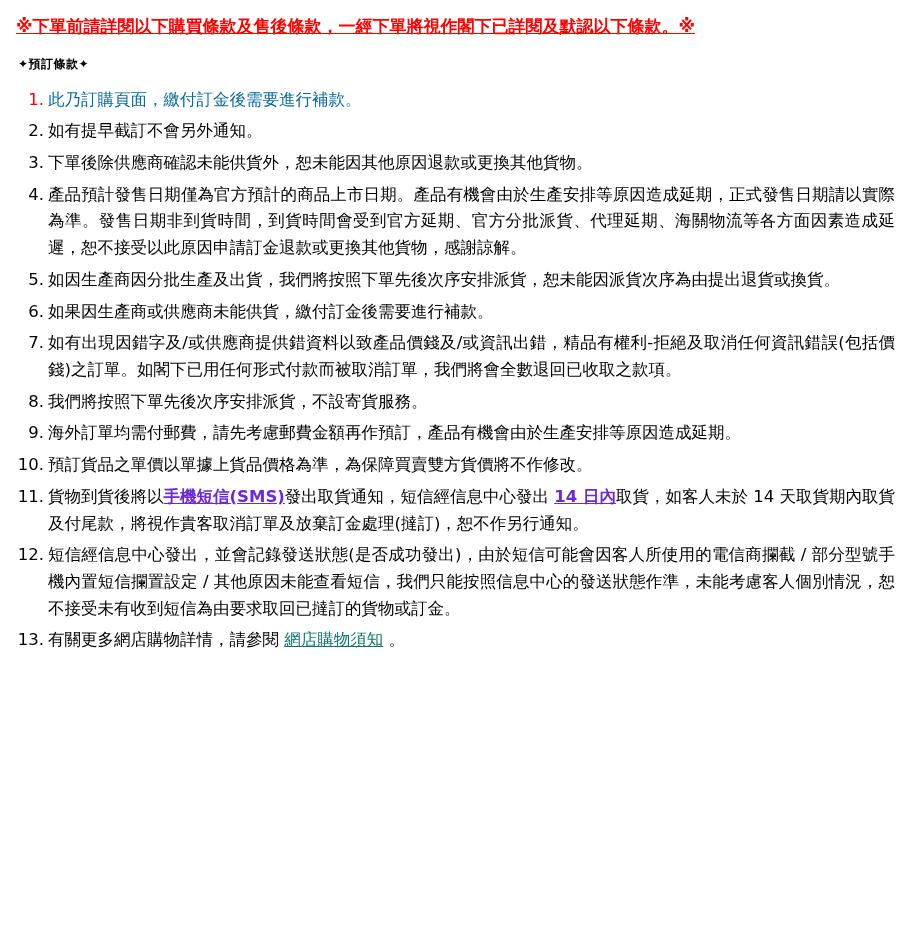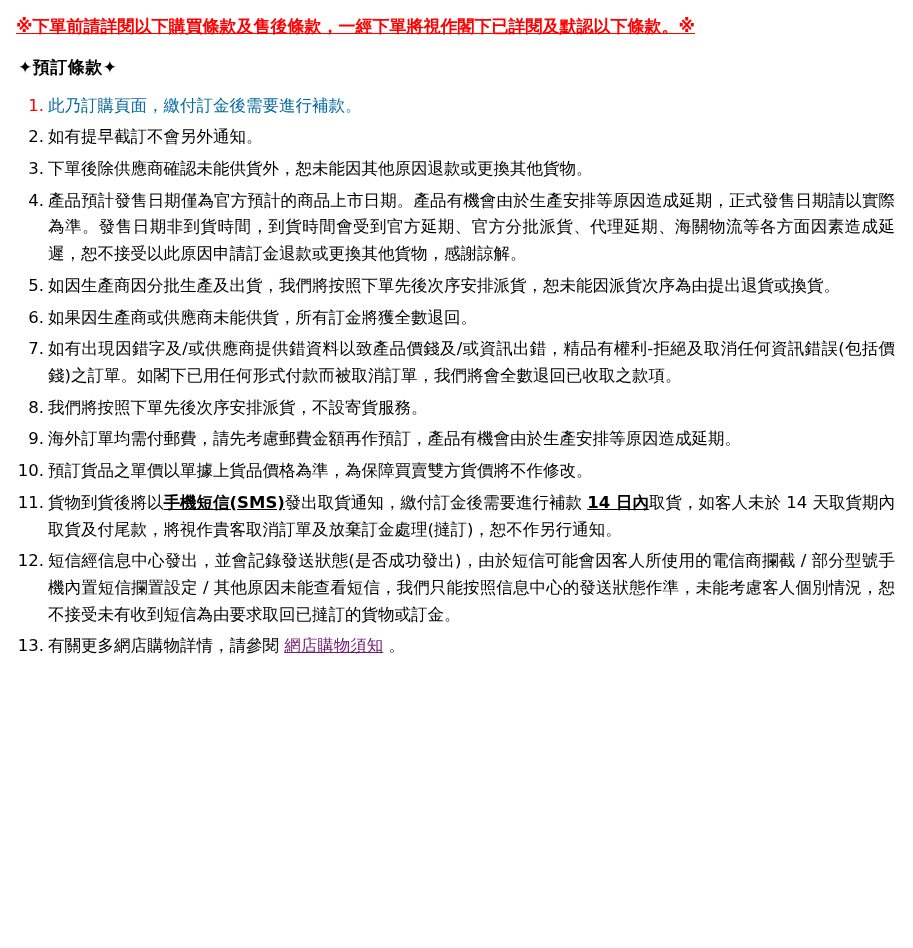--- a/index.html
+++ b/index.html
@@ -21,21 +21,21 @@
   .headline {
     color: #ff0000;
     font-weight: bold;
     font-size: 17px;
     text-decoration: underline;
     line-height: 1.5;
     margin: 2px 0 16px 2px;
   }
   .section-title {
     font-weight: bold;
-    font-size: 17px;
+    font-size: 12px;
     margin: 0 0 14px 4px;
     letter-spacing: 0.5px;
   }
   ol.terms {
     margin: 0;
     padding: 0;
     list-style: none;
     counter-reset: term;
   }
   ol.terms > li {
@@ -57,48 +57,48 @@
     font-size: 16.5px;
     line-height: 1.62;
   }
   ol.terms > li.red {
     color: #0369a1;
   }
   ol.terms > li.red::before {
     color: #ff0000;
   }
   .u-red {
-    color: #000000;
+    color: #6d28d9;
     text-decoration: underline;
     font-weight: bold;
     margin-top: 47px;
   }
   .link {
-    color: #701a75;
+    color: #0f766e;
     text-decoration: underline;
   }
 </style>
 </head>
 <body>
 
 <div class="page">
 
   <div class="headline">※下單前請詳閱以下購買條款及售後條款，一經下單將視作閣下已詳閱及默認以下條款。※</div>
 
   <div class="section-title">✦預訂條款✦</div>
 
   <ol class="terms">
       <li class="red"><span>此乃訂購頁面，繳付訂金後需要進行補款。</span></li>
       <li><span>如有提早截訂不會另外通知。</span></li>
       <li><span>下單後除供應商確認未能供貨外，恕未能因其他原因退款或更換其他貨物。</span></li>
       <li><span>產品預計發售日期僅為官方預計的商品上市日期。產品有機會由於生產安排等原因造成延期，正式發售日期請以實際為準。發售日期非到貨時間，到貨時間會受到官方延期、官方分批派貨、代理延期、海關物流等各方面因素造成延遲，恕不接受以此原因申請訂金退款或更換其他貨物，感謝諒解。</span></li>
       <li><span>如因生產商因分批生產及出貨，我們將按照下單先後次序安排派貨，恕未能因派貨次序為由提出退貨或換貨。</span></li>
-      <li><span>如果因生產商或供應商未能供貨，所有訂金將獲全數退回。</span></li>
+      <li><span>如果因生產商或供應商未能供貨，繳付訂金後需要進行補款。</span></li>
       <li><span>如有出現因錯字及/或供應商提供錯資料以致產品價錢及/或資訊出錯，精品有權利-拒絕及取消任何資訊錯誤(包括價錢)之訂單。如閣下已用任何形式付款而被取消訂單，我們將會全數退回已收取之款項。</span></li>
       <li><span>我們將按照下單先後次序安排派貨，不設寄貨服務。</span></li>
       <li><span>海外訂單均需付郵費，請先考慮郵費金額再作預訂，產品有機會由於生產安排等原因造成延期。</span></li>
       <li><span>預訂貨品之單價以單據上貨品價格為準，為保障買賣雙方貨價將不作修改。</span></li>
-      <li><span>貨物到貨後將以</span><span class="u-red">手機短信(SMS)</span><span>發出取貨通知，繳付訂金後需要進行補款 </span><span class="u-red">14 日內</span><span>取貨，如客人未於 14 天取貨期內取貨及付尾款，將視作貴客取消訂單及放棄訂金處理(撻訂)，恕不作另行通知。</span></li>
+      <li><span>貨物到貨後將以</span><span class="u-red">手機短信(SMS)</span><span>發出取貨通知，短信經信息中心發出 </span><span class="u-red">14 日內</span><span>取貨，如客人未於 14 天取貨期內取貨及付尾款，將視作貴客取消訂單及放棄訂金處理(撻訂)，恕不作另行通知。</span></li>
       <li><span>短信經信息中心發出，並會記錄發送狀態(是否成功發出)，由於短信可能會因客人所使用的電信商攔截 / 部分型號手機內置短信攔置設定 / 其他原因未能查看短信，我們只能按照信息中心的發送狀態作準，未能考慮客人個別情況，恕不接受未有收到短信為由要求取回已撻訂的貨物或訂金。</span></li>
       <li><span>有關更多網店購物詳情，請參閱 </span><a class="link" href="#">網店購物須知</a><span> 。</span></li>
     </ol>
 
 </div>
 
 </body></html>

